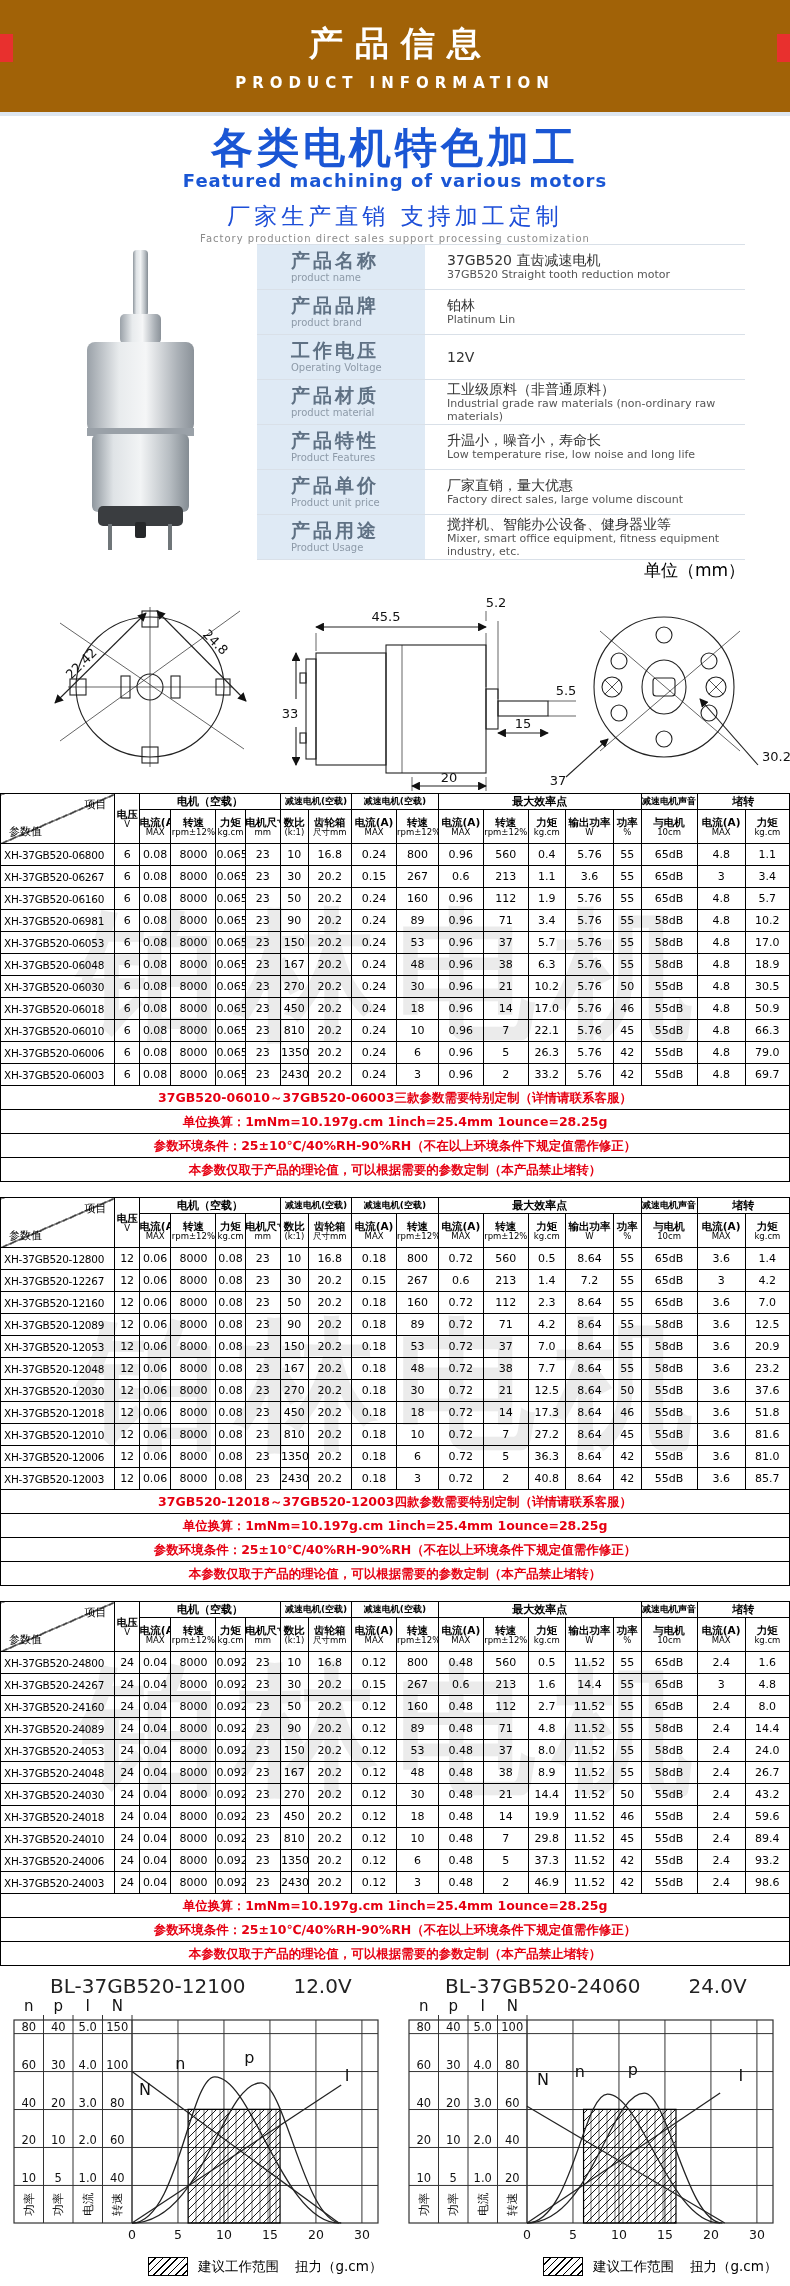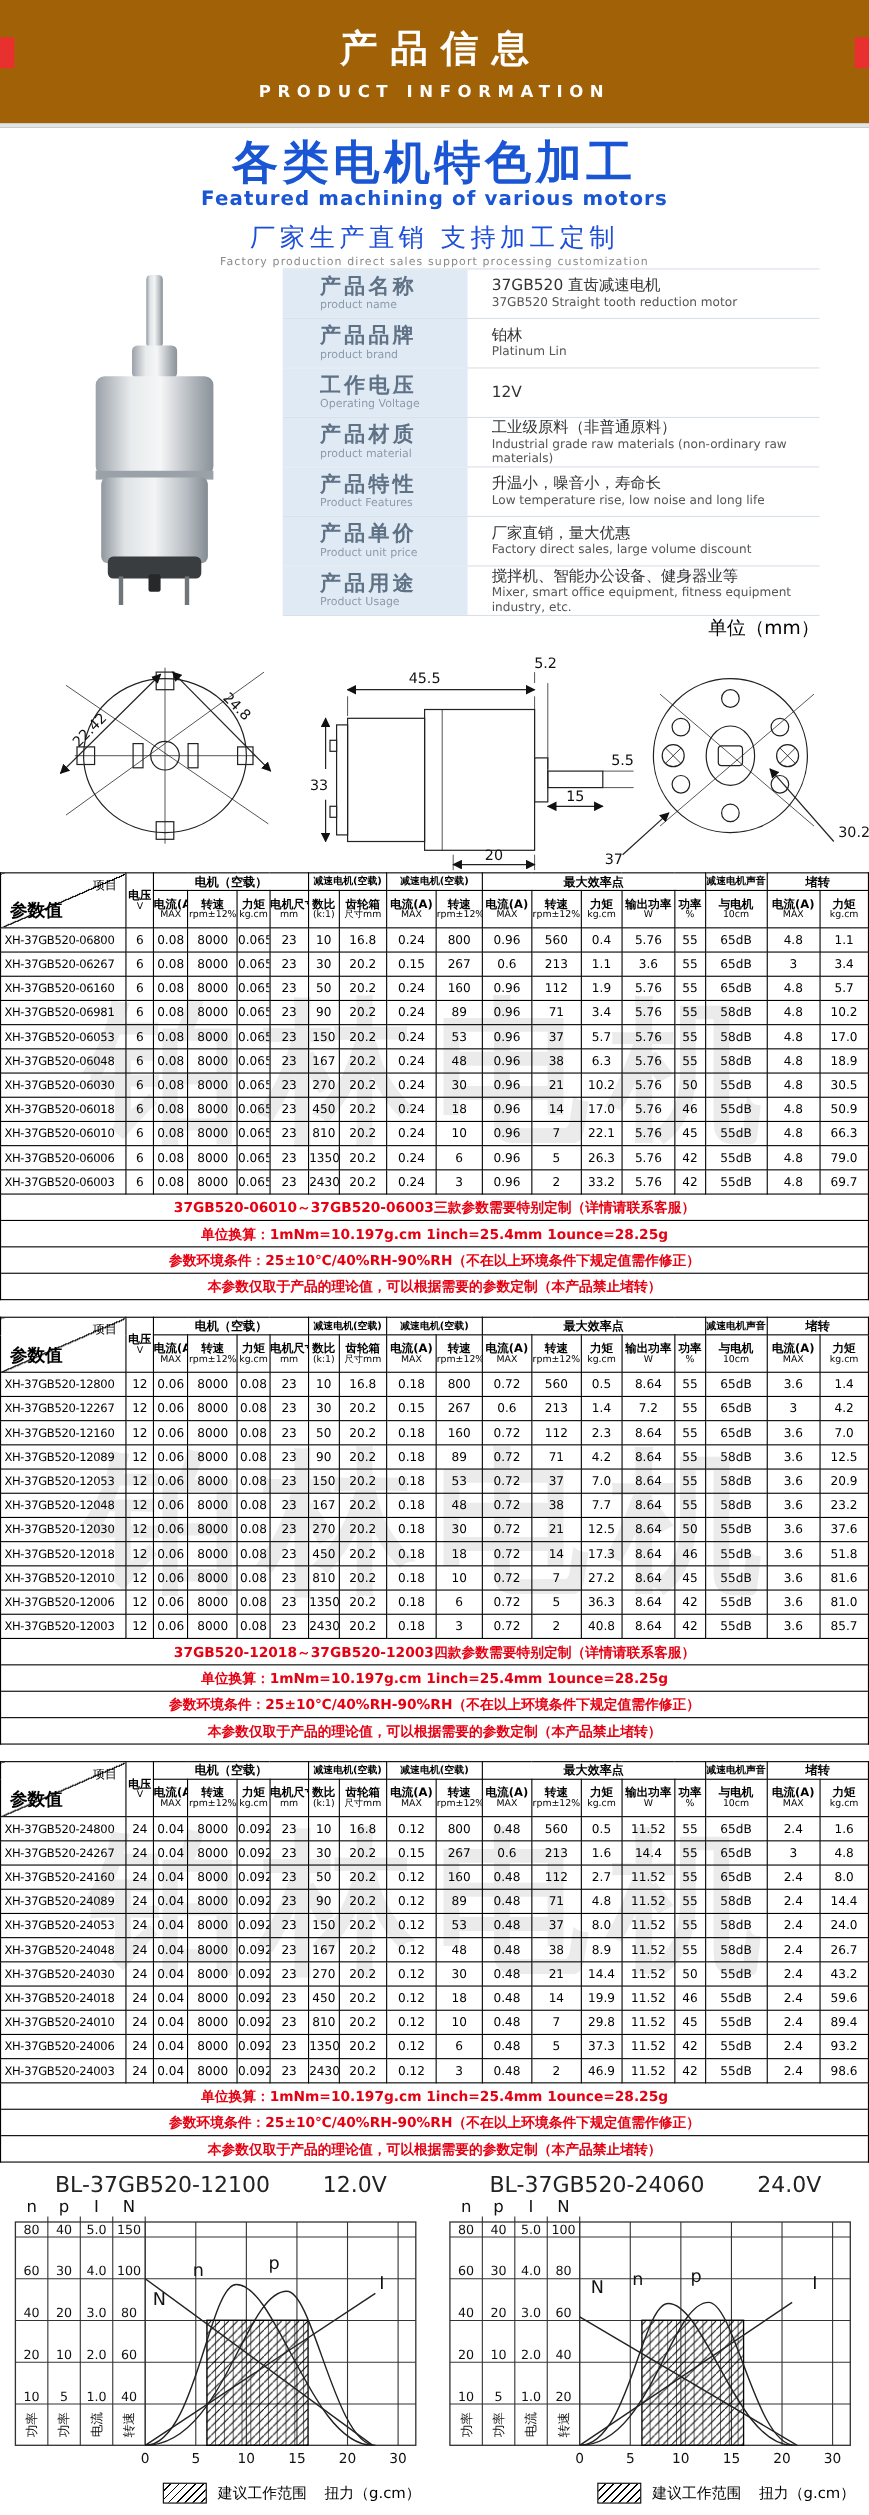--- a/index.html
+++ b/index.html
@@ -42,21 +42,21 @@
   table.mt thead td{font-weight:bold}
   table.mt td.g{height:15px;font-size:11px}
   table.mt td.g.small{font-size:9px}
   table.mt td.units{height:33px}
   table.mt .u1{font-size:10.5px;line-height:1.2}
   table.mt .u2{font-size:8.5px;font-weight:normal;line-height:1.1}
   table.mt td.corner{position:relative;background:
       linear-gradient(to bottom right,rgba(0,0,0,0) calc(50% - .6px),#000 calc(50% - .6px),
       #000 calc(50% + .6px),rgba(0,0,0,0) calc(50% + .6px))}
   .corner-top{position:absolute;top:3px;right:8px;font-size:11px;font-weight:normal}
-  .corner-bot{position:absolute;bottom:4px;left:8px;font-size:16px;font-weight:bold}
+  .corner-bot{position:absolute;bottom:4px;left:8px;font-size:11px;font-weight:normal}
   table.mt td.model{font-size:10.5px;text-align:left;padding-left:3px;letter-spacing:-0.3px;font-weight:normal}
   .notes{border:1px solid #000;border-top:none}
   .note-row{height:23px;line-height:23px;text-align:center;color:#e60012;font-size:12.5px;font-weight:bold}
   .note-row + .note-row{border-top:1px solid #000}
   .tgap{height:15px}
   
   .watermark{position:absolute;left:0;width:790px;text-align:center;font-size:140px;font-weight:bold;
              color:rgba(130,130,130,0.16);letter-spacing:18px;line-height:1;z-index:0;pointer-events:none}
   
   .charts{display:flex;margin-top:6px}

